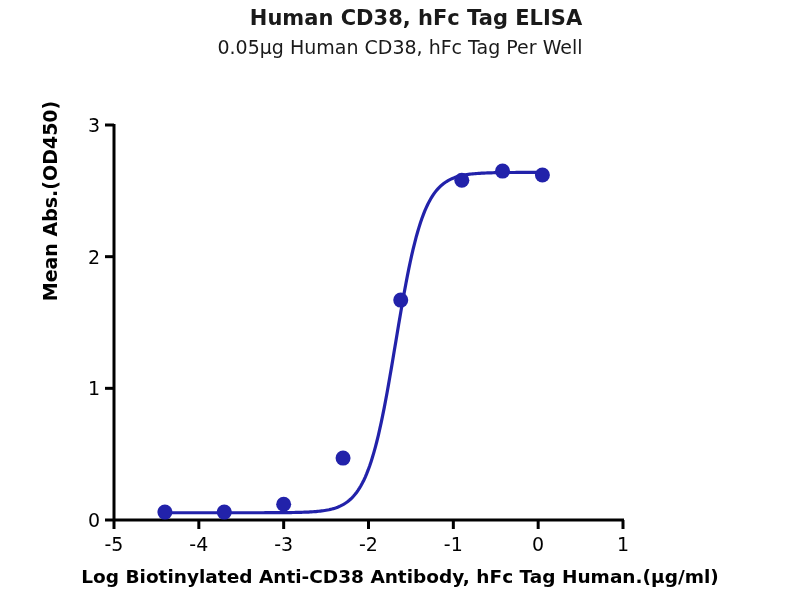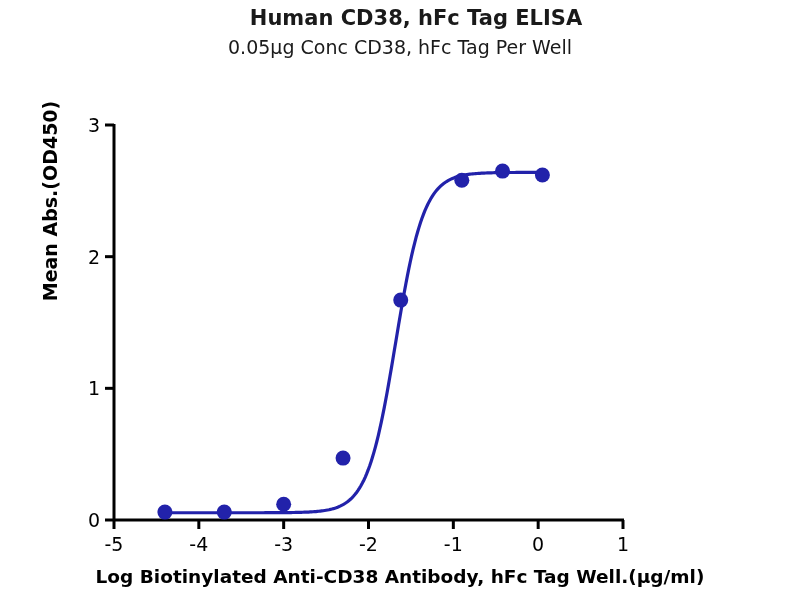--- a/index.html
+++ b/index.html
@@ -79,23 +79,23 @@
     font-family: "DejaVu Sans", sans-serif;
     text-anchor: end;
   }
 </style>
 </head>
 <body>
 
 <div id="page">
 
   <div class="title">Human CD38, hFc Tag ELISA</div>
-  <div class="subtitle">0.05µg Conc CD38, hFc Tag Per Well</div>
+  <div class="subtitle">0.05µg Human CD38, hFc Tag Per Well</div>
   <div class="ylabel">Mean Abs.(OD450)</div>
-  <div class="xlabel">Log Biotinylated Anti-CD38 Antibody, hFc Tag Well.(µg/ml)</div>
+  <div class="xlabel">Log Biotinylated Anti-CD38 Antibody, hFc Tag Human.(µg/ml)</div>
 
   <svg id="plot" width="800" height="600">
     <g>
       <line id="y-axis-line" stroke="#000000" stroke-width="3" x1="114" x2="114" y1="124" y2="520"></line>
       <line id="x-axis-line" stroke="#000000" stroke-width="3" x1="114" x2="624" y1="520" y2="520"></line>
     </g>
     <g id="x-ticks">
         <line x1="114" x2="114" y1="520" y2="529" stroke="#000" stroke-width="3"></line>
         <text class="tick-label-x" x="114" y="551">-5</text>
         <line x1="198.83333333333331" x2="198.83333333333331" y1="520" y2="529" stroke="#000" stroke-width="3"></line>

